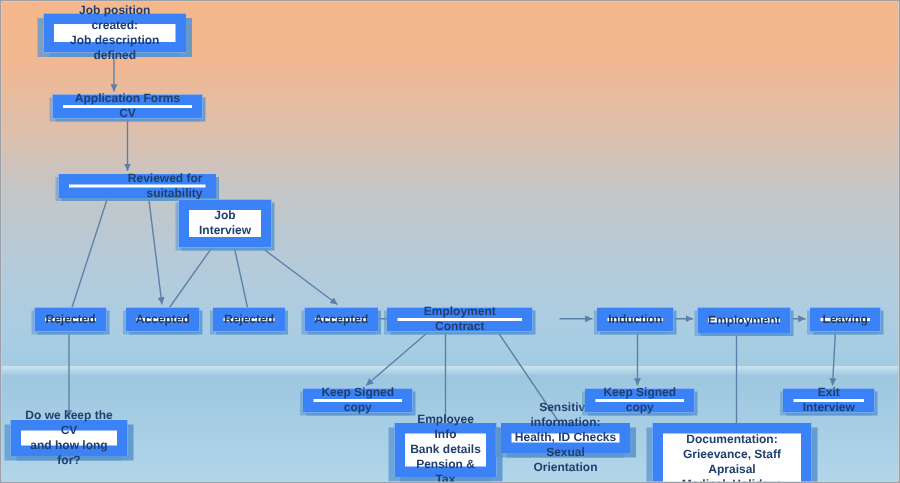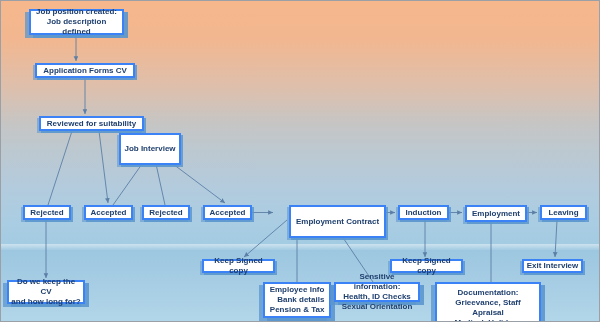--- a/index.html
+++ b/index.html
@@ -36,21 +36,21 @@
     font-size:15px;
     letter-spacing:.2px;
     text-shadow:0 1px 1px rgba(160,110,70,.35);
     white-space:nowrap;
   }
   svg#wires{position:absolute;inset:0;width:600px;height:322px;}
   .node{
     position:absolute;
     box-sizing:border-box;
     background:#ffffff;
-    border:2px solid #3b82f6;
+    border:7px solid #3b82f6;
     color:#1f3f6e;
     font-size:8px;
     font-weight:bold;
     line-height:10px;
     text-align:center;
     display:flex;
     align-items:center;
     justify-content:center;
     padding:1px 2px;
     white-space:pre-line;
@@ -114,28 +114,28 @@
   <div id="nodes">
       <div class="node shadowwide" style="left: 28px; top: 8px; width: 95px; height: 26px;">Job position created:
 Job description defined</div>
       <div class="node" style="left: 34px; top: 62px; width: 100px; height: 15px;">Application Forms CV</div>
       <div class="node" style="left: 38px; top: 115px; width: 105px; height: 15px; text-align: right;">Reviewed for suitability</div>
       <div class="node" style="left: 118px; top: 132px; width: 62px; height: 32px;">Job Interview</div>
       <div class="node" style="left: 22px; top: 204px; width: 48px; height: 15px;">Rejected</div>
       <div class="node" style="left: 83px; top: 204px; width: 49px; height: 15px;">Accepted</div>
       <div class="node" style="left: 141px; top: 204px; width: 48px; height: 15px;">Rejected</div>
       <div class="node" style="left: 202px; top: 204px; width: 49px; height: 15px;">Accepted</div>
-      <div class="node" style="left: 288px; top: 204px; width: 97px; height: 33px; text-align: center;">Employment Contract</div>
+      <div class="node" style="left: 257px; top: 204px; width: 97px; height: 16px; text-align: center;">Employment Contract</div>
       <div class="node" style="left: 397px; top: 204px; width: 51px; height: 15px;">Induction</div>
       <div class="node" style="left: 464px; top: 204px; width: 62px; height: 17px;">Employment</div>
       <div class="node" style="left: 539px; top: 204px; width: 47px; height: 15px;">Leaving</div>
       <div class="node shadowwide" style="left: 6px; top: 279px; width: 78px; height: 24px;">Do we keep the CV
 and how long for?</div>
       <div class="node" style="left: 201px; top: 258px; width: 73px; height: 14px;">Keep Signed copy</div>
-      <div class="node shadowwide" style="left: 262px; top: 281px; width: 68px; height: 36px; text-align: right;">Employee Info
+      <div class="node shadowwide" style="left: 262px; top: 281px; width: 68px; height: 36px;">Employee Info
 Bank details
 Pension &amp; Tax</div>
       <div class="node shadowwide" style="left: 333px; top: 281px; width: 86px; height: 20px;">Sensitive information:
 Health, ID Checks
 Sexual Orientation</div>
       <div class="node" style="left: 389px; top: 258px; width: 73px; height: 14px;">Keep Signed copy</div>
       <div class="node shadowwide" style="left: 434px; top: 281px; width: 106px; height: 52px;">Documentation:
 Grieevance, Staff Apraisal
 Medical, Holidays</div>
       <div class="node" style="left: 521px; top: 258px; width: 61px; height: 14px;">Exit Interview</div>

